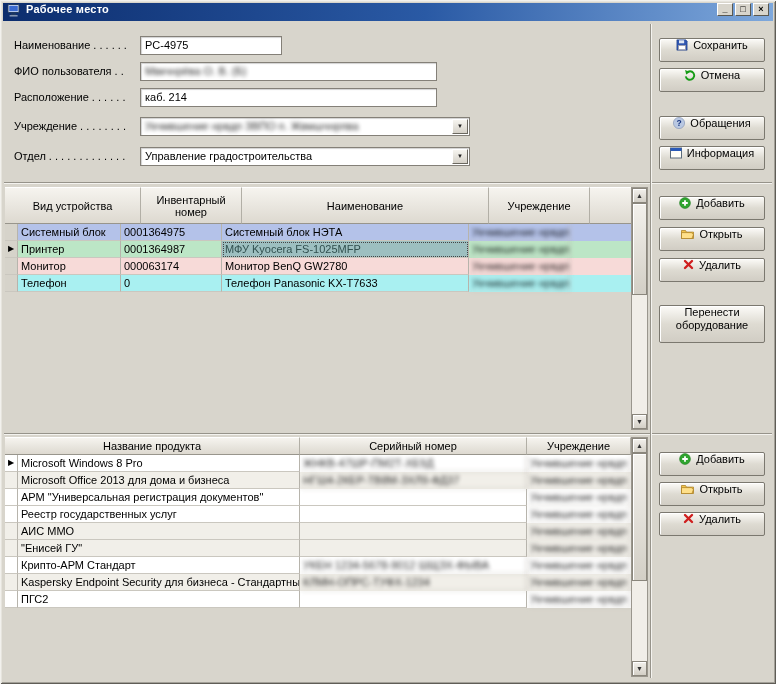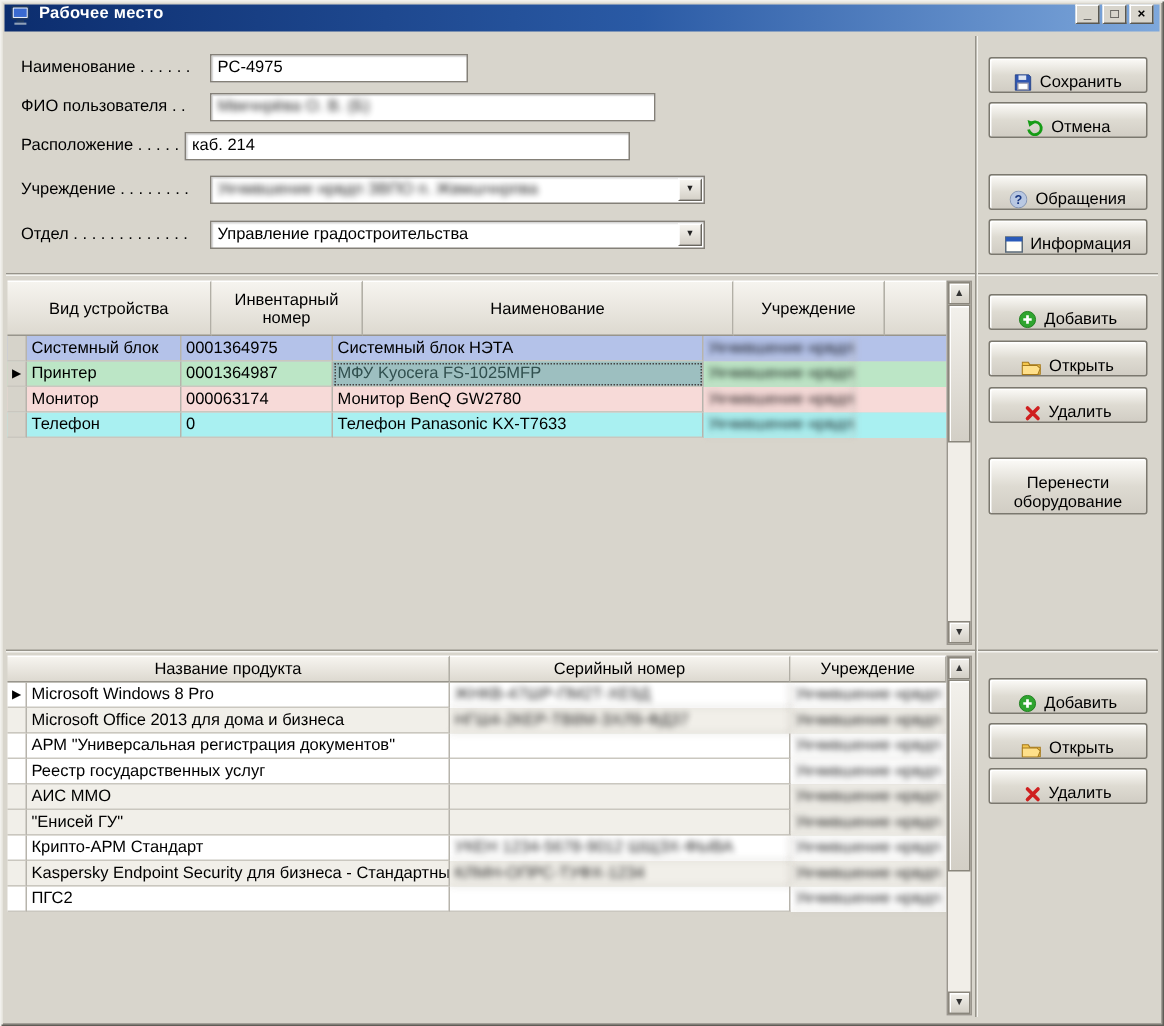--- a/index.html
+++ b/index.html
@@ -29,21 +29,21 @@
   .combo { padding-right:18px; }
   .combo-arrow { position:absolute; right:1px; top:1px; bottom:1px; width:16px;
     background:linear-gradient(#f6f4ef,#d5d1c8); border:1px solid; border-color:#fff #6a675f #6a675f #fff;
     display:flex; align-items:center; justify-content:center; font-size:6px; color:#222; }
 
   .blur { filter:blur(2.1px); opacity:.85; user-select:none; }
 
   
   .btn { position:absolute; left:659px; width:106px; height:24px;
     background:linear-gradient(#fcfbf8,#dedbd2 50%,#d1cdc4); border:1px solid #7b786f;
-    border-radius:2px; box-shadow: inset 1px 1px 0 #fff; display:flex; align-items:flex-end;
+    border-radius:2px; box-shadow: inset 1px 1px 0 #fff; display:flex; align-items:flex-start;
     justify-content:center; gap:5px; cursor:default; white-space:nowrap; }
   .btn .ico { display:inline-flex; }
   .btn-tall { height:38px; white-space:normal; text-align:center; line-height:13px; padding:0 6px; }
 
   
   .hdiv { position:absolute; left:4px; right:4px; height:2px;
     border-top:1px solid #96938a; border-bottom:1px solid #f4f3ef; }
   .vdiv { position:absolute; top:24px; bottom:6px; left:650px; width:2px;
     border-left:1px solid #96938a; border-right:1px solid #f4f3ef; }
 
@@ -93,31 +93,31 @@
     </span>
     <span class="title-text">Рабочее место</span>
     <span class="win-controls">
       <span class="win-btn">_</span>
       <span class="win-btn">□</span>
       <span class="win-btn">×</span>
     </span>
   </div>
 
   <div class="flabel" style="top:39px">Наименование . . . . . .</div>
-  <div class="tinput" style="top:36px;left:140px;width:172px">
+  <div class="tinput" style="top:36px;left:140px;width:142px">
     <span>PC-4975</span>
   </div>
 
   <div class="flabel" style="top:65px">ФИО пользователя . .</div>
   <div class="tinput" style="top:62px;left:140px;width:297px">
     <span class="blur">Мвкчнрёва О. В. (Б)</span>
   </div>
 
   <div class="flabel" style="top:91px">Расположение . . . . . .</div>
-  <div class="tinput" style="top:88px;left:123px;width:297px">
+  <div class="tinput" style="top:88px;left:140px;width:297px">
     <span>каб. 214</span>
   </div>
 
   <div class="flabel" style="top:120px">Учреждение . . . . . . . .</div>
   <div class="tinput combo" style="top:117px;left:140px;width:330px">
     <span class="blur">Укчмвшение нрвдп ЗВПО п. Жвмшчнрпва</span>
     <span class="combo-arrow">▼</span>
   </div>
 
   <div class="flabel" style="top:150px">Отдел . . . . . . . . . . . . .</div>

